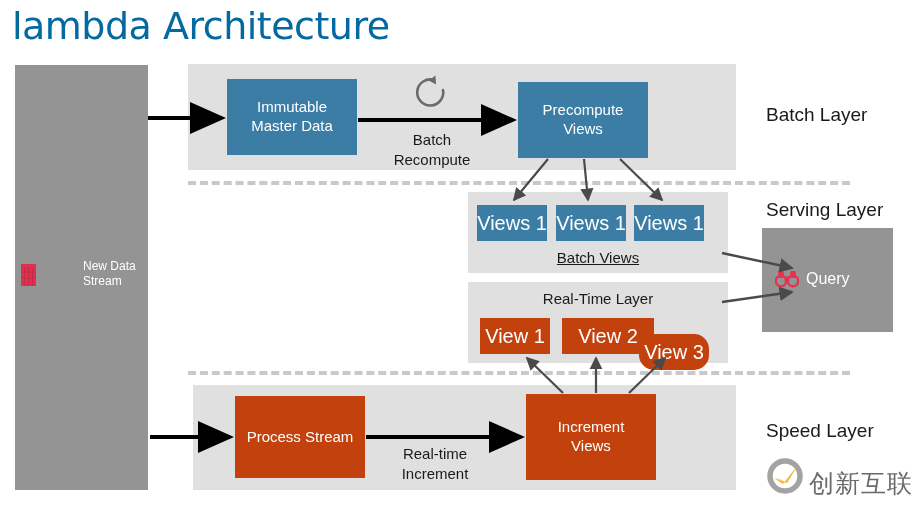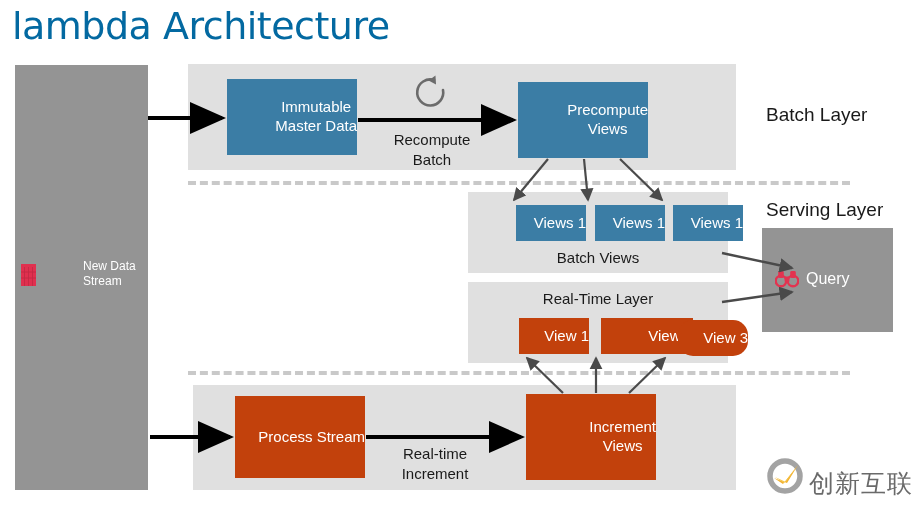--- a/index.html
+++ b/index.html
@@ -39,30 +39,30 @@
   }
   .query-panel {
     position: absolute;
     background: #949494;
   }
   
   .box {
     position: absolute;
     display: flex;
     align-items: center;
-    justify-content: flex-end;
+    justify-content: center;
     text-align: center;
     color: #ffffff;
     font-size: 15px;
     line-height: 1.25;
     box-sizing: border-box;
   }
   .box-blue { background: #3b7da5; }
   .box-navy { background: #c2410c; }
-  .box-small { font-size: 15px; margin-left: 39px; }
+  .box-small { font-size: 20px; }
   
   .layer-label {
     position: absolute;
     font-size: 19px;
     color: #1a1a1a;
     white-space: nowrap;
   }
   .caption {
     position: absolute;
     font-size: 15px;
@@ -160,50 +160,50 @@
   </div>
 
   <div class="icon-abs" style="left:409px; top:74px; width:44px; height:42px;">
     <svg width="44" height="42" viewBox="0 0 44 42">
       <path d="M 34 16 A 13 13 0 1 1 25 6" fill="none" stroke="#6b6b6b" stroke-width="2.6" stroke-linecap="round"></path>
       <polygon points="26.5,1.5 19.5,6.5 27,10.5" fill="#6b6b6b"></polygon>
     </svg>
   </div>
 
   <div class="caption" style="left:372px; top:130px; width:120px;">
+    <div>Batch</div>
     <div>Recompute</div>
-    <div>Batch</div>
   </div>
 
   <div class="box box-blue" style="left:518px; top:82px; width:130px; height:76px;">
     <div>
       <div>Precompute</div>
       <div>Views</div>
     </div>
   </div>
 
   <div class="layer-label" style="left:766px; top:104px;">Batch Layer</div>
 
   <div class="divider" style="left:188px; top:181px; width:662px;"></div>
 
   <div class="gray-panel" style="left:468px; top:192px; width:260px; height:81px;"></div>
 
   <div class="box box-blue box-small" style="left:477px; top:205px; width:70px; height:36px;">Views 1</div>
   <div class="box box-blue box-small" style="left:556px; top:205px; width:70px; height:36px;">Views 1</div>
   <div class="box box-blue box-small" style="left:634px; top:205px; width:70px; height:36px;">Views 1</div>
 
-  <div class="panel-title" style="left:468px; top:249px; width:260px;">Batch Views</div>
+  <div class="panel-title" style="left:468px; top:249px; width:260px;text-decoration:underline;">Batch Views</div>
 
   <div class="gray-panel" style="left:468px; top:282px; width:260px; height:81px;"></div>
 
   <div class="panel-title" style="left:468px; top:290px; width:260px;">Real-Time Layer</div>
 
   <div class="box box-navy box-small" style="left:480px; top:318px; width:70px; height:36px;">View 1</div>
   <div class="box box-navy box-small" style="left:562px; top:318px; width:92px; height:36px;">View 2</div>
-  <div class="box box-navy box-small" style="left:639px; top:320px; width:70px; height:36px;border-radius:15px;">View 3</div>
+  <div class="box box-navy box-small" style="left:639px; top:334px; width:70px; height:36px;border-radius:15px;">View 3</div>
 
   <div class="layer-label" style="left:766px; top:199px;">Serving Layer</div>
 
   <div class="query-panel" style="left:762px; top:228px; width:131px; height:104px;"></div>
 
   <div class="icon-abs" style="left:775px; top:270px; width:24px; height:18px;">
     <svg width="24" height="18" viewBox="0 0 24 18">
       <circle cx="6" cy="11" r="5.3" fill="none" stroke="#e33350" stroke-width="2.4"></circle>
       <circle cx="18" cy="11" r="5.3" fill="none" stroke="#e33350" stroke-width="2.4"></circle>
       <rect x="3.2" y="1" width="5.6" height="7" rx="1.4" fill="#e33350"></rect>
@@ -224,20 +224,21 @@
     <div>Increment</div>
   </div>
 
   <div class="box box-navy" style="left:526px; top:394px; width:130px; height:86px;">
     <div>
       <div>Increment</div>
       <div>Views</div>
     </div>
   </div>
 
+  <div class="layer-label" style="left:766px; top:420px;">Speed Layer</div>
 
   <svg class="overlay">
     <defs>
       <marker id="arrowBlack" markerWidth="9" markerHeight="8" refX="8" refY="4" orient="auto" markerUnits="strokeWidth">
         <polygon points="0,0 9,4 0,8" fill="#000000"></polygon>
       </marker>
       <marker id="arrowGray" markerWidth="6" markerHeight="6" refX="5.2" refY="3" orient="auto" markerUnits="strokeWidth">
         <polygon points="0,0 6,3 0,6" fill="#4a4a4a"></polygon>
       </marker>
     </defs>

